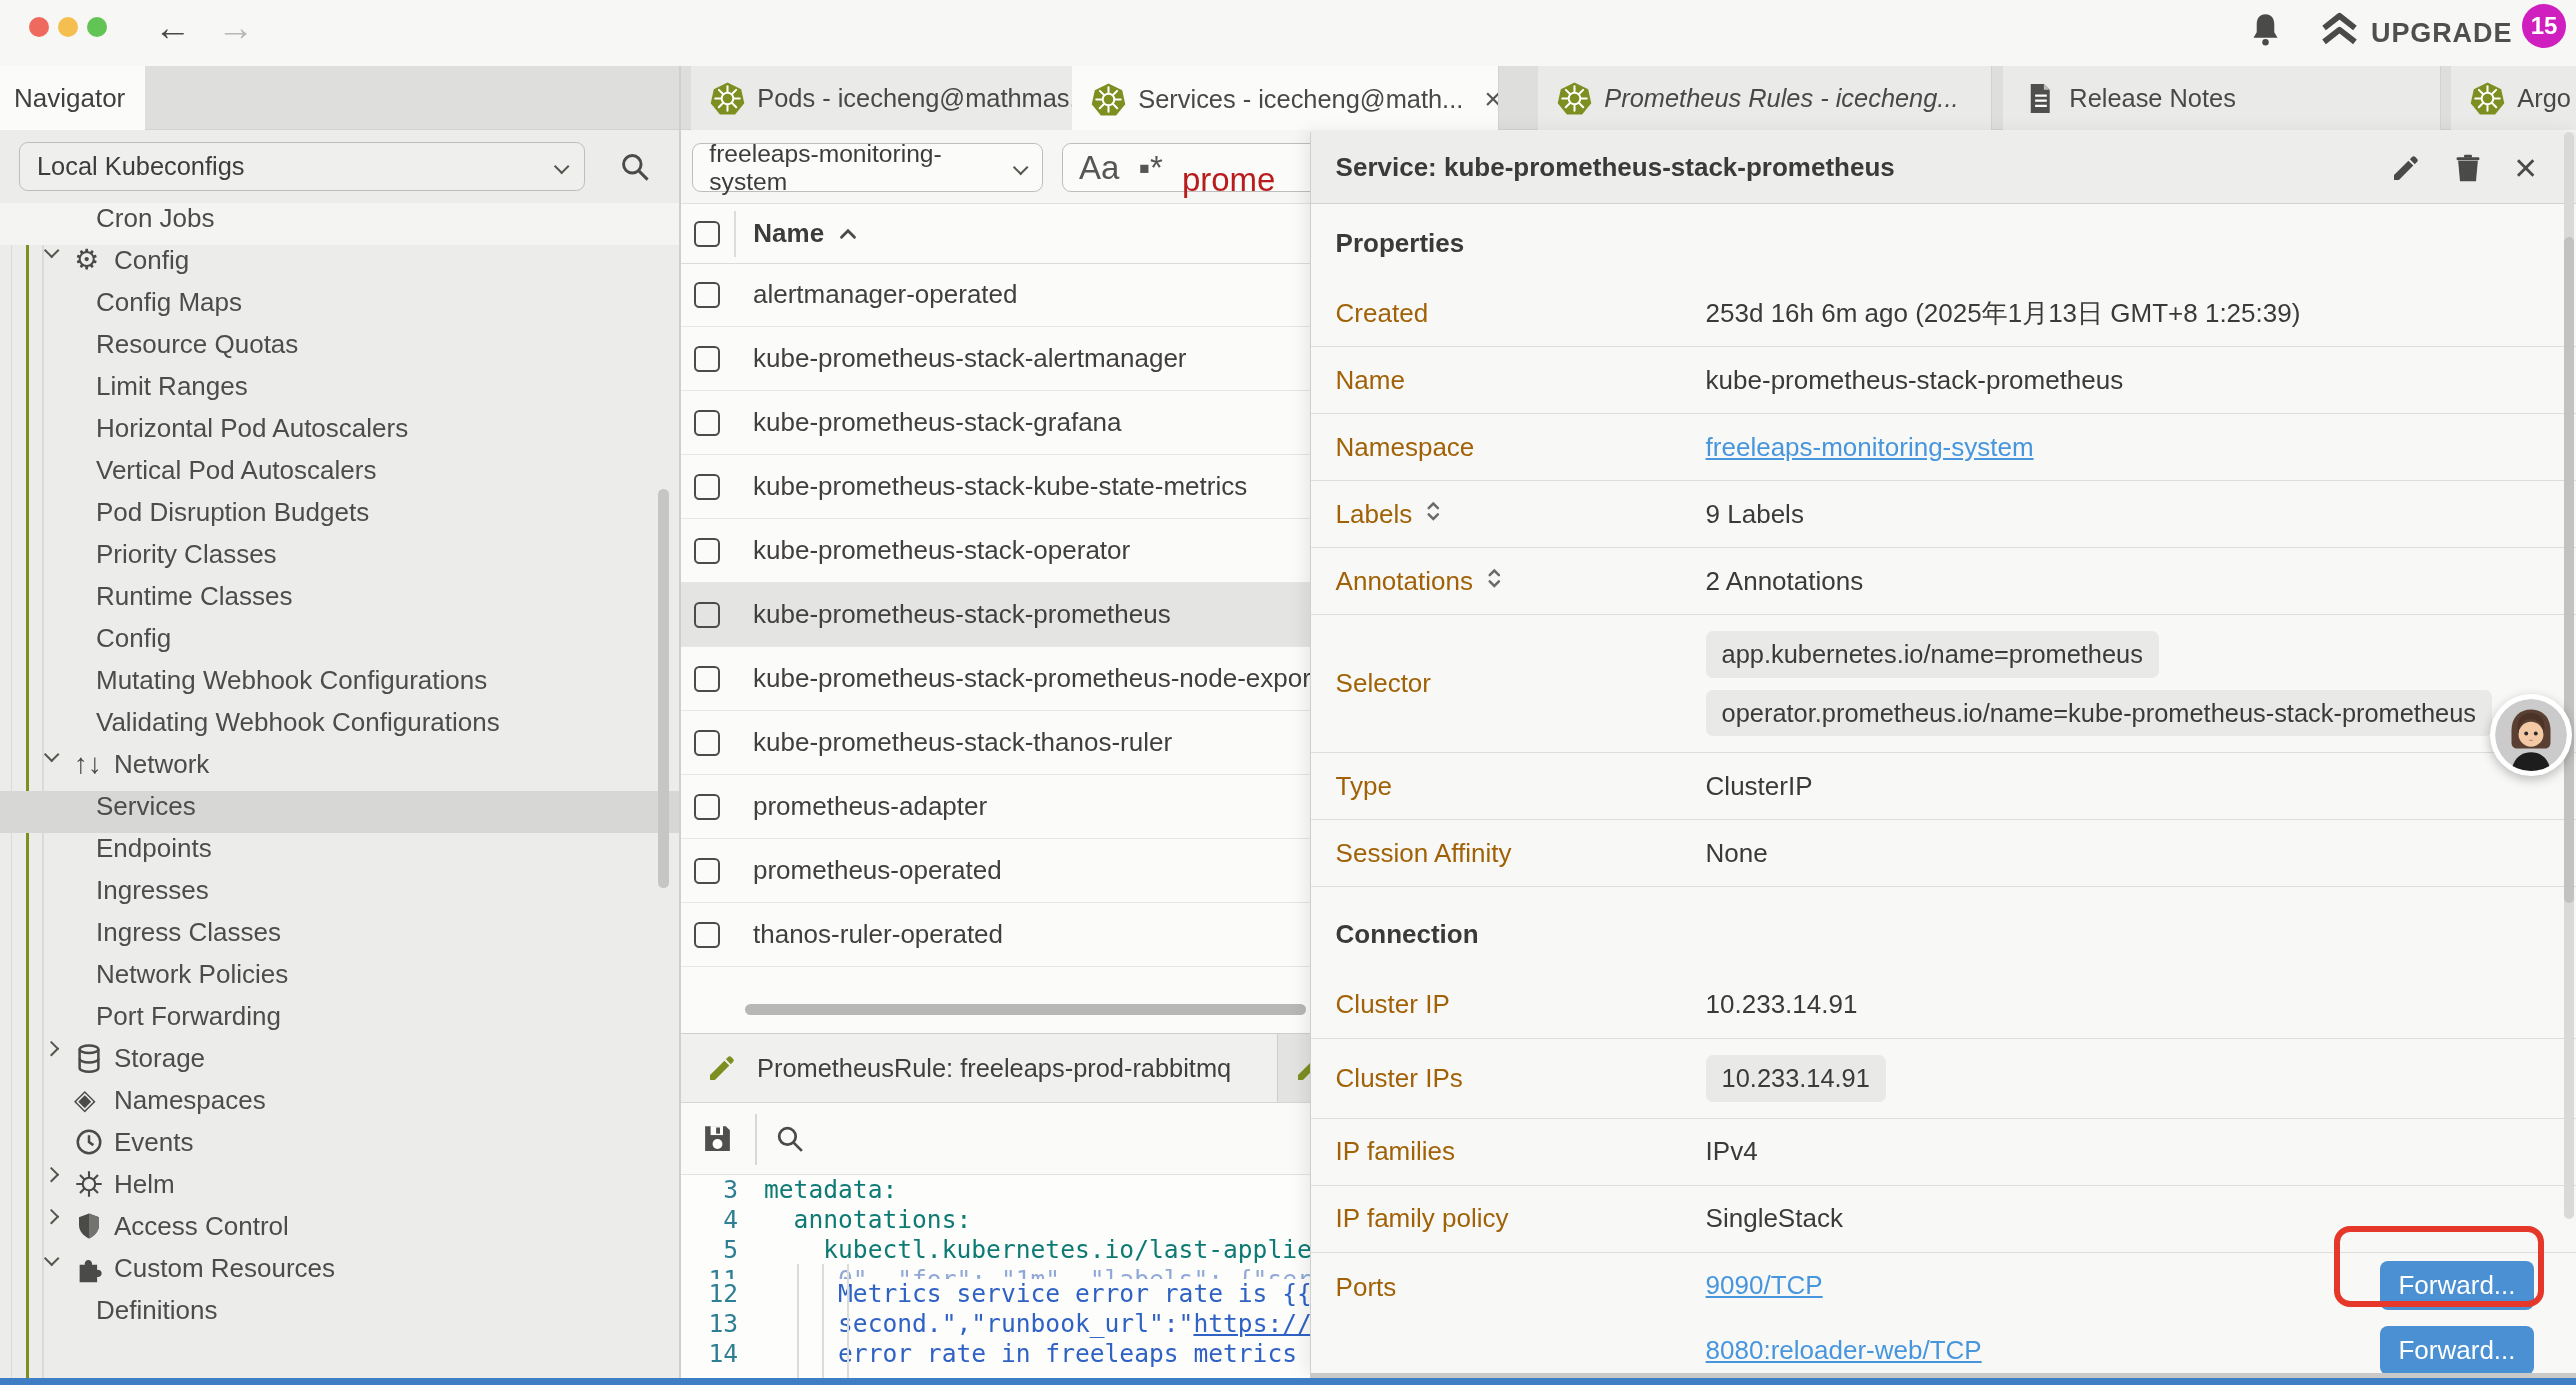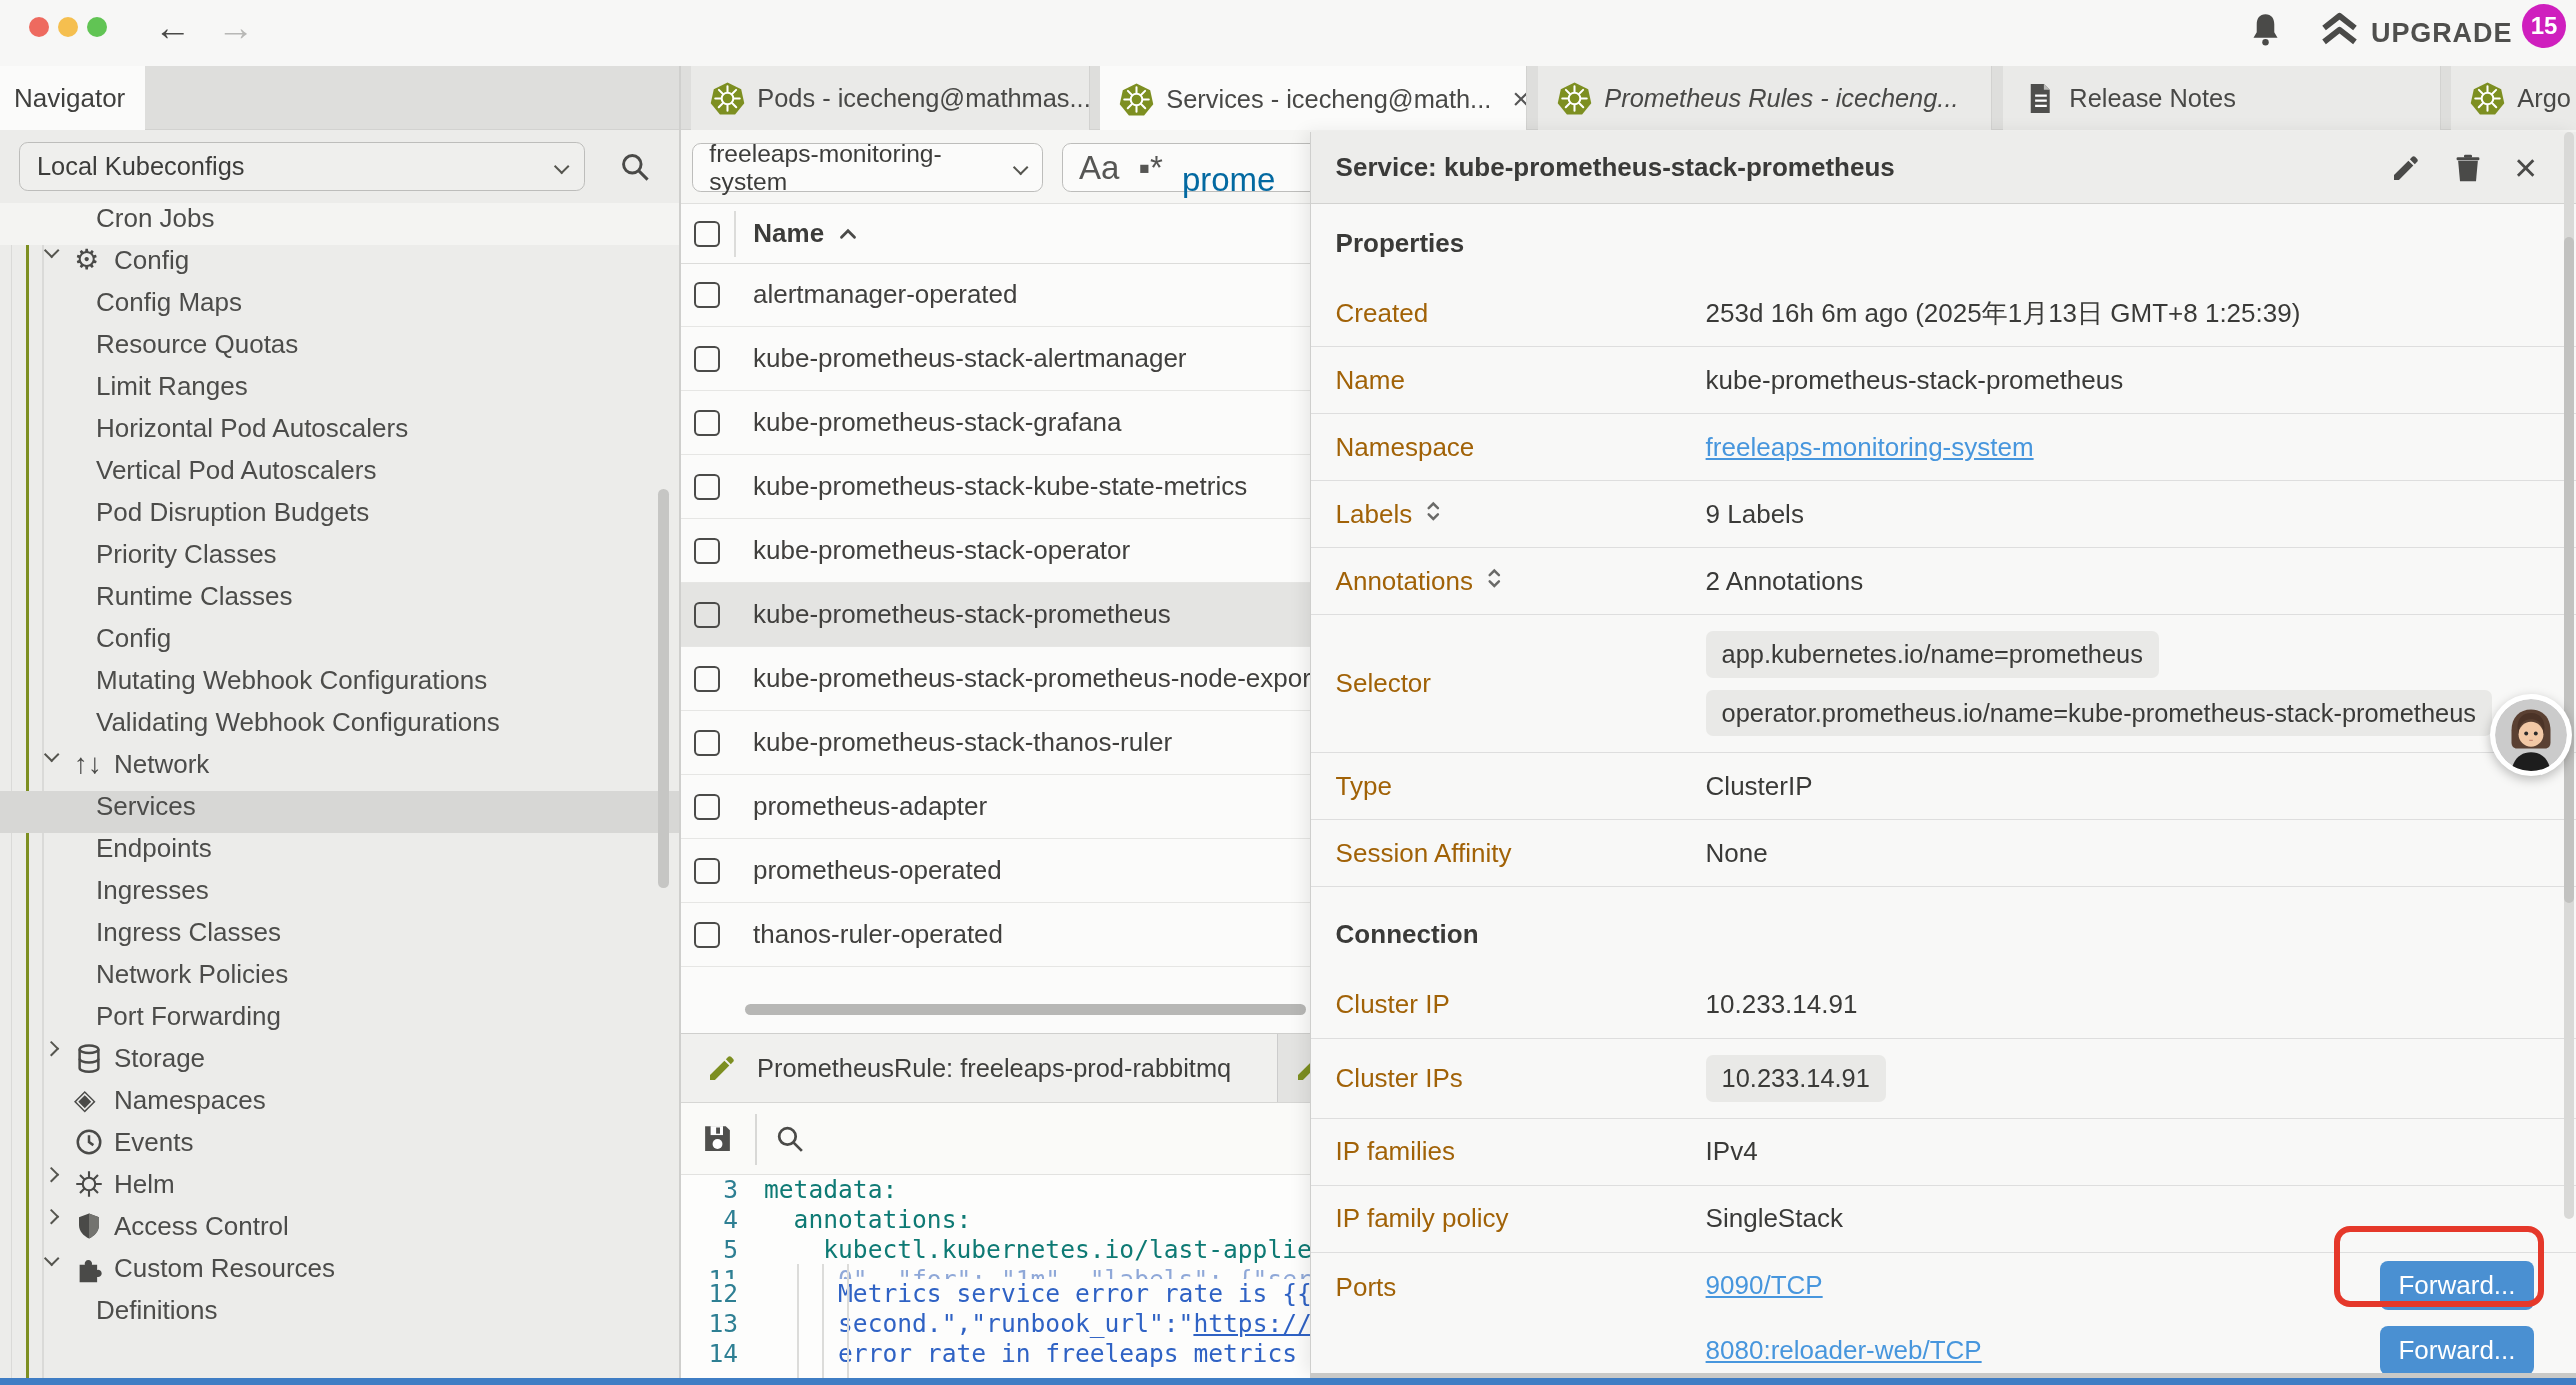--- a/index.html
+++ b/index.html
@@ -50,21 +50,21 @@
   .chev.right { transform:rotate(-45deg); }
   .sb-scroll { position:absolute; left:658px; top:359px; width:10.5px; height:399px; border-radius:5.3px; background:#c6c6c4; }
 
   
   .main { position:absolute; left:680px; top:130px; width:1896px; height:1249px; background:#fbfbfa; }
   .wstoolbar { position:absolute; left:0; top:0; width:100%; height:74px; background:#f6f6f4; border-bottom:1.8px solid #e0e0de; }
   .nsselect { position:absolute; left:12.3px; top:13px; width:351px; height:49px; border:1.8px solid #bdbdbb; border-radius:8.8px; background:#fbfbfa; display:flex; align-items:center; padding:0 16px; font-size:24.6px; color:#3c3c3a; }
   .nsselect .chev { margin-left:auto; }
   .searchbox { position:absolute; left:382px; top:13px; width:281px; height:49px; border:1.8px solid #bdbdbb; border-radius:8.8px; background:#fbfbfa; display:flex; align-items:center; gap:19px; padding:0 16px; font-size:33px; }
   .searchbox .tok { color:#56565(4); color:#565654; }
-  .searchbox .val { color:#0369a1;margin-top:24px; }
+  .searchbox .val { color:#b91c1c;margin-top:24px; }
   .thead { position:absolute; left:0; top:74px; width:100%; height:60px; border-bottom:1.8px solid #dcdcda; display:flex; align-items:center; }
   .cb { width:26px; height:26px; border:2.6px solid #4b4b49; border-radius:5.3px; background:transparent; flex:0 0 auto; }
   .thead .cb { margin-left:14px; }
   .thead .hdiv { width:1.8px; height:46px; background:#dcdcda; margin-left:14px; }
   .thead .hname { margin-left:17.5px; font-size:26px; font-weight:700; color:#3c3c3a; display:flex; align-items:center; gap:10.5px; }
   .thead .caret { width:26px; height:26px; }
   .rows { position:absolute; left:0; top:133px; width:100%; }
   .drow { height:64px; display:flex; align-items:center; border-bottom:1.8px solid #e6e6e4; font-size:26px; color:#403f3d; }
   .drow .cb { margin-left:14px; }
   .drow .nm { margin-left:33px; white-space:nowrap; }
@@ -156,21 +156,21 @@
       <div class="mtab" style="left: 691px; width: 399px;">
         <span class="ticon"><svg viewBox="0 0 24 24">
             <polygon points="12,1 21.4,5.6 23.5,15.2 17.2,23 6.8,23 0.5,15.2 2.6,5.6" fill="#7d8f21"></polygon>
             <g stroke="#fff" stroke-width="1.4" fill="none" stroke-linecap="round">
               <circle cx="12" cy="12" r="4"></circle>
               <path d="M12 3.6v4M12 16.4v4M3.6 12h4M16.4 12h4M6.1 6.1l2.8 2.8M15.1 15.1l2.9 2.9M17.9 6.1l-2.8 2.8M8.9 15.1l-2.9 2.9"></path>
             </g>
           </svg></span>
         <span class="mtab-label">Pods - icecheng@mathmas...</span>
       </div>
-      <div class="mtab active" style="left: 1100px; width: 427px;">
+      <div class="mtab active" style="left: 1072px; width: 427px;">
         <span class="ticon"><svg viewBox="0 0 24 24">
             <polygon points="12,1 21.4,5.6 23.5,15.2 17.2,23 6.8,23 0.5,15.2 2.6,5.6" fill="#7d8f21"></polygon>
             <g stroke="#fff" stroke-width="1.4" fill="none" stroke-linecap="round">
               <circle cx="12" cy="12" r="4"></circle>
               <path d="M12 3.6v4M12 16.4v4M3.6 12h4M16.4 12h4M6.1 6.1l2.8 2.8M15.1 15.1l2.9 2.9M17.9 6.1l-2.8 2.8M8.9 15.1l-2.9 2.9"></path>
             </g>
           </svg></span>
         <span class="mtab-label">Services - icecheng@math...</span>
         <span class="closex">×</span>
       </div>

